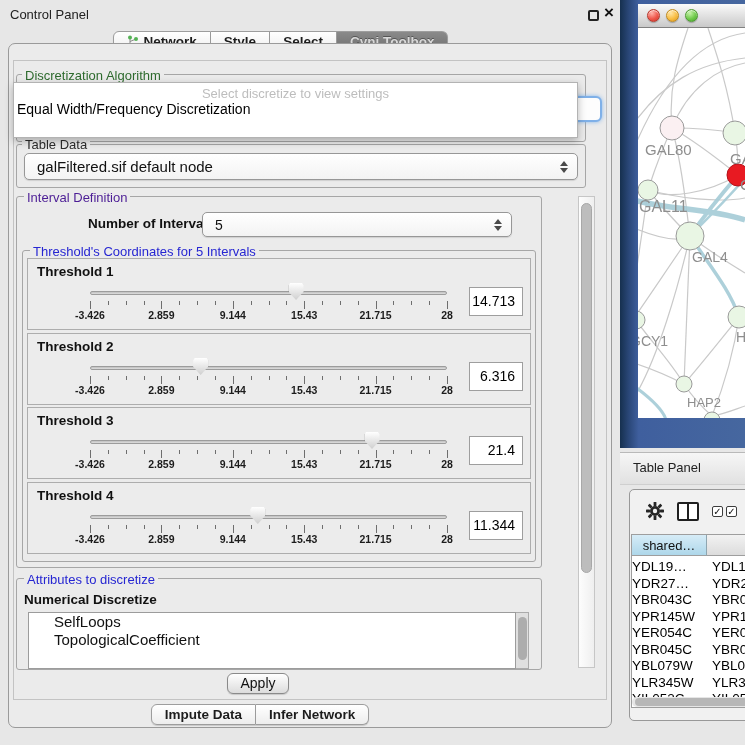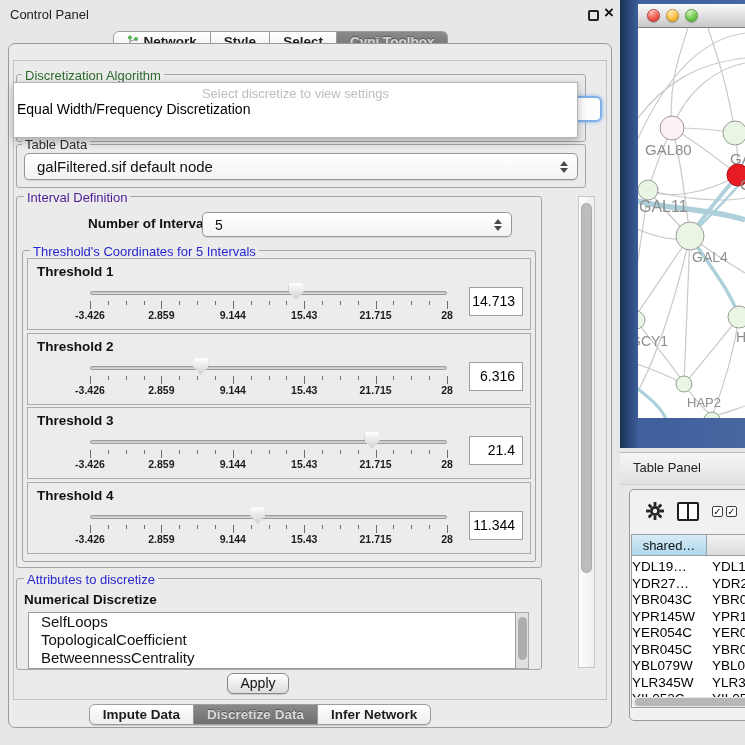--- a/index.html
+++ b/index.html
@@ -58,21 +58,21 @@
   .thr-thumb { position:absolute; top:24px; width:15px; height:17px;
                background:linear-gradient(#ffffff,#cfcfcf);
                clip-path:polygon(10% 0,90% 0,100% 14%,100% 52%,50% 100%,0 52%,0 14%);
                filter:drop-shadow(0 0 1px #707070); }
   .tickbar { position:absolute; background:#6e6e6e; width:1px; }
   .ticklabel { position:absolute; top:50px; font-size:10.5px; font-weight:600; color:#1c1c1c; transform:translateX(-50%); }
   .thr-value { position:absolute; left:441px; top:28px; width:54px; height:29px; background:#fff;
                border:1px solid #9e9e9e; font-size:14px; color:#000; text-align:right;
                padding-right:7px; line-height:27px; }
 
-  .list-box { left:28px; top:612px; width:488px; height:57px; background:#fff; border:1px solid #9c9c9c; overflow:hidden; }
+  .list-box { left:28px; top:612px; width:488px; height:57px; background:#fff; border:1px solid #9c9c9c; overflow:hidden;padding-left:13px; }
   .list-box .item { font-size:15px; color:#111; padding-left:12px; height:18px; line-height:18px; white-space:nowrap; }
   .list-scroll { left:516px; top:612px; width:13px; height:57px; background:#e0e0e0; border:1px solid #ababab; border-left:none; }
   .list-thumb { left:518px; top:617px; width:9px; height:43px; background:#adadad; border-radius:5px; }
 
   .main-vscroll { left:578px; top:196px; width:17px; height:472px; border:1px solid #c6c6c6;
                   background:linear-gradient(90deg,#fdfdfd,#efefef); }
   .main-vthumb { left:581px; top:203px; width:11px; height:370px; background:#bdbdbd; border-radius:6px; border:1px solid #a8a8a8; }
 
   .apply-btn { left:227px; top:673px; width:62px; height:21px; border:1px solid #8a8a8a; border-radius:6px;
                background:linear-gradient(#ffffff,#dcdcdc); font-size:14px; color:#111;
@@ -317,33 +317,29 @@
 
   <div class="abs main-vscroll"></div>
   <div class="abs main-vthumb"></div>
 
   <div class="abs groupbox" style="left:16px;top:578px;width:526px;height:92px;"></div>
   <div class="abs grouplabel lbl-blue" style="left:24px;top:572px;">Attributes to discretize</div>
   <div class="abs" style="left:24px;top:592px;font-size:13.5px;font-weight:bold;color:#111;">Numerical Discretize</div>
   <div class="abs list-box" id="attrList">
       <div class="item">SelfLoops</div>
       <div class="item">TopologicalCoefficient</div>
-      <div class="item">BetweennessCentrality</div>
     </div>
   <div class="abs list-scroll"></div>
   <div class="abs list-thumb"></div>
 
   <div class="abs apply-btn">Apply</div>
 
   <div class="abs tabstrip tabstrip-bottom" id="bottomTabs">
       <div class="tab">
         <span>Impute Data</span>
-      </div>
-      <div class="tab selected">
-        <span>Discretize Data</span>
       </div>
       <div class="tab">
         <span>Infer Network</span>
       </div>
     </div>
 
   <div class="abs net-frame"></div>
   <div class="abs net-titlebar">
     <div class="light light-red"></div>
     <div class="light light-yellow"></div>

